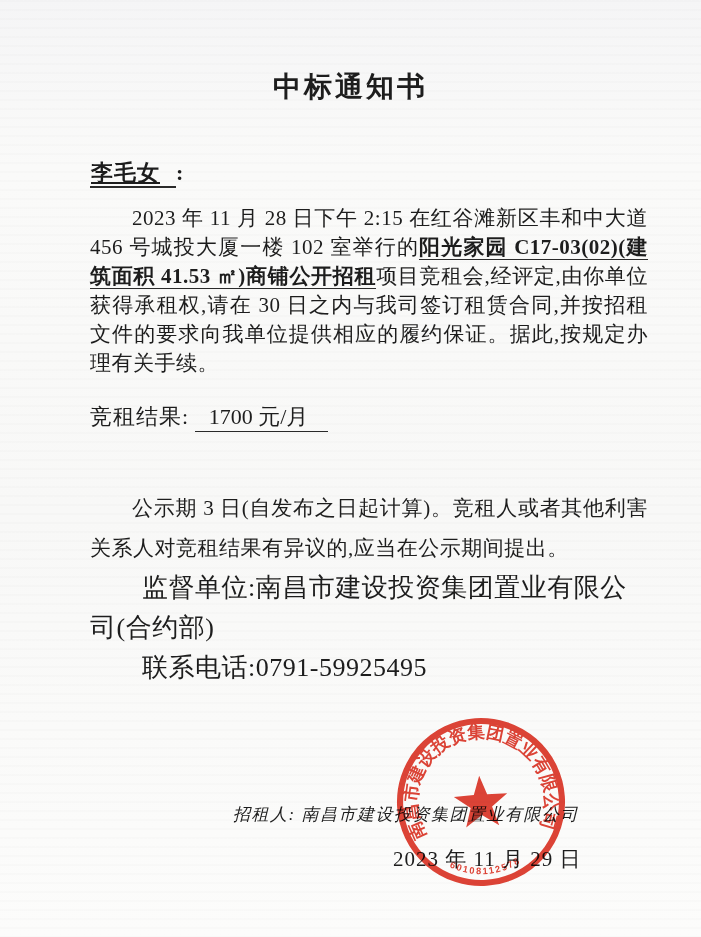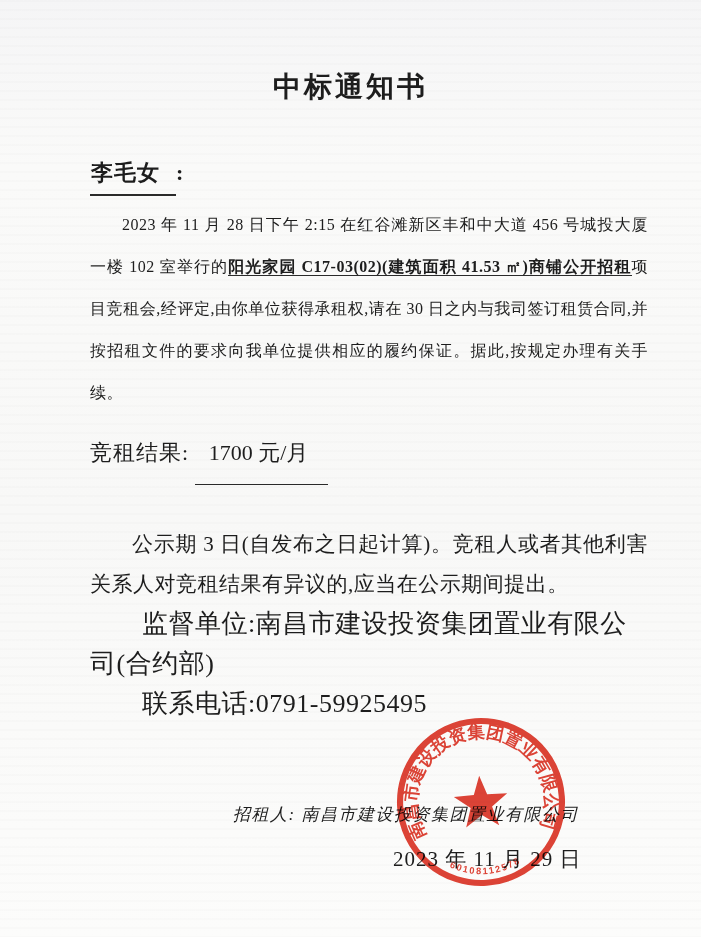--- a/index.html
+++ b/index.html
@@ -45,45 +45,46 @@
     top: 158px;
     width: 558px;
   }
   .recipient-line {
     font-size: 22px;
     font-weight: bold;
     letter-spacing: 1px;
   }
   .recipient-name {
     border-bottom: 2px solid #2a2a2a;
-    padding: 0 16px 9px 1px;
+    padding: 0 16px 1px 1px;
+    text-decoration: underline;
   }
   .body-para {
     margin: 16px 0 0 0;
-    font-size: 16px;
-    line-height: 42px;
+    font-size: 21px;
+    line-height: 29px;
     text-align: justify;
     text-indent: 2em;
     letter-spacing: 0.5px;
   }
   .hl {
     font-weight: bold;
     border-bottom: 1.5px solid #2a2a2a;
   }
   .result-line {
     margin-top: 24px;
     font-size: 22px;
   }
   .result-label {
     font-weight: normal;
     letter-spacing: 1px;
   }
   .result-value {
     border-bottom: 1.5px solid #2a2a2a;
-    padding: 0 20px 19px 14px;
+    padding: 0 20px 2px 14px;
     margin-top: 20px;
   }
   .notice-para {
     margin: 56px 0 0 0;
     font-size: 21px;
     line-height: 40px;
     text-align: justify;
     text-indent: 2em;
     letter-spacing: 0.5px;
   }

